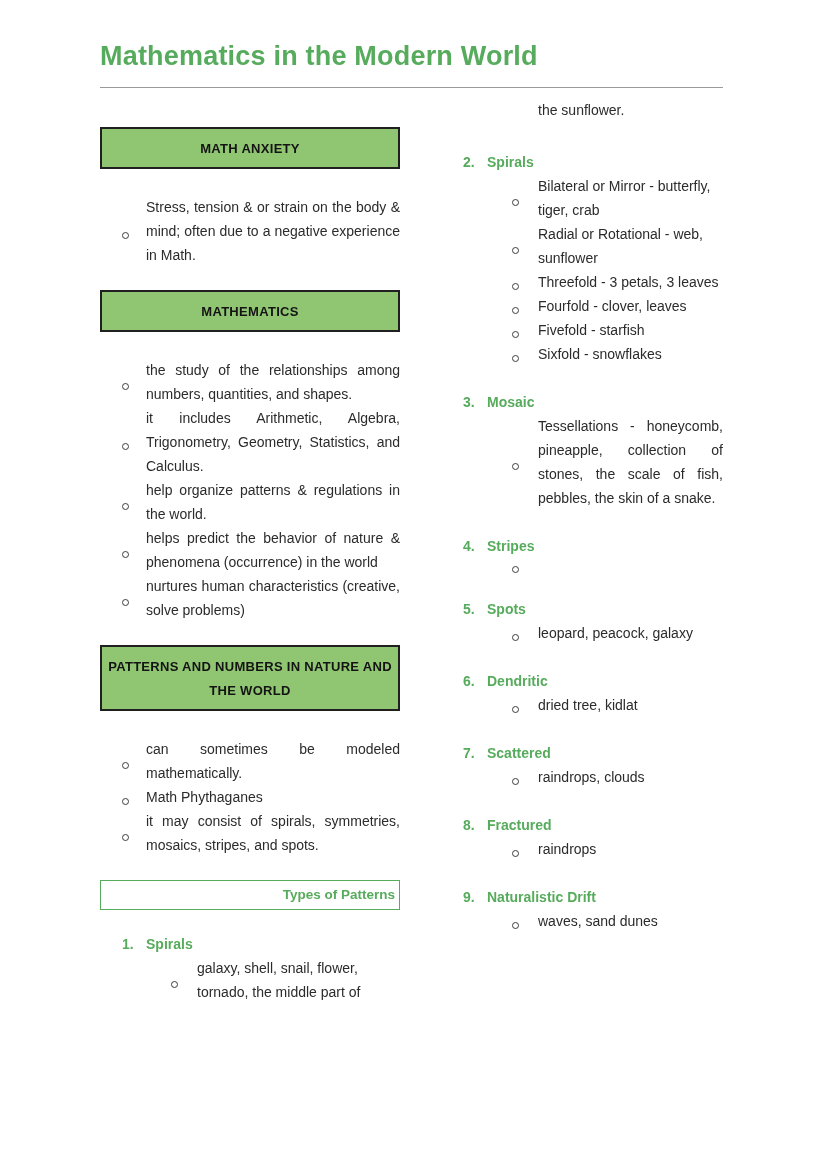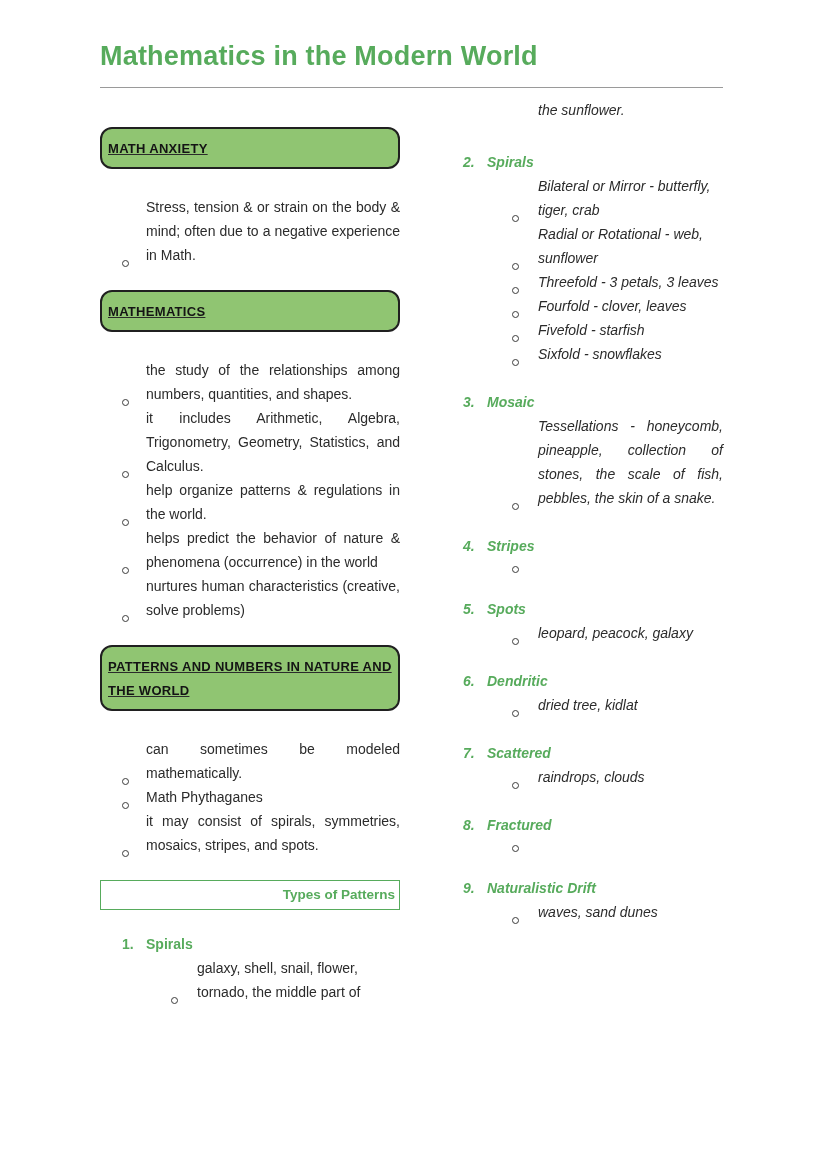--- a/index.html
+++ b/index.html
@@ -14,41 +14,41 @@
   .page { width:828px; height:1169px; padding:40px 105px 0 100px; overflow:hidden; background:#fff; }
 
   h1.title {
     font-size:27px; line-height:32px; font-weight:700;
     color:var(--accent, #57ab5c); letter-spacing:0.2px;
   }
   .rule { border-top:1px solid var(--divider, #9a9a9a); margin-top:15px; }
 
   .columns { display:flex; gap:63px; margin-top:10px; }
   .col-left  { flex:0 0 300px; width:300px; padding-top:29px; }
-  .col-right { flex:0 0 260px; width:260px;font-style:italic; }
+  .col-right { flex:0 0 260px; width:260px; }
 
   
   .heading-box {
     background:var(--header-fill, #90c572);
     border:2px solid var(--header-border, #202020);
-    border-radius:12px;
+    border-radius:0;
+    text-align:center;
     padding:7px 6px;
     margin-bottom:26px;
-    text-decoration:underline;
   }
   .heading-box span {
     font-weight:700; font-size:13px; line-height:19px;
     color:#141414; letter-spacing:0.3px;
   }
 
   .section { margin-bottom:23px; }
 
   
   ul.bullets, ul.subbullets { list-style:none; }
-  li.bullet-item, li.sub-item { display:flex; align-items:flex-end; }
+  li.bullet-item, li.sub-item { display:flex; align-items:center; }
   .dot {
     flex:0 0 auto; width:7px; height:7px;
     border:1.5px solid #3c3c3c; border-radius:50%;
     margin:8px 17px 0 0;
   }
   .btext { flex:1; }
   ul.bullets { padding-left:22px; }
   .col-left .bullets .btext { text-align:justify; }
 
   
@@ -298,20 +298,21 @@
 
           <li class="num-item">
             <div class="num-head">
               <span class="num">8.</span>
               <span class="nlabel">Fractured</span>
             </div>
             <ul class="subbullets">
 
                 <li class="sub-item">
                   <span class="dot"></span>
+                  <span class="btext">raindrops</span>
                 </li>
               </ul>
           </li>
 
           <li class="num-item">
             <div class="num-head">
               <span class="num">9.</span>
               <span class="nlabel">Naturalistic Drift</span>
             </div>
             <ul class="subbullets">

